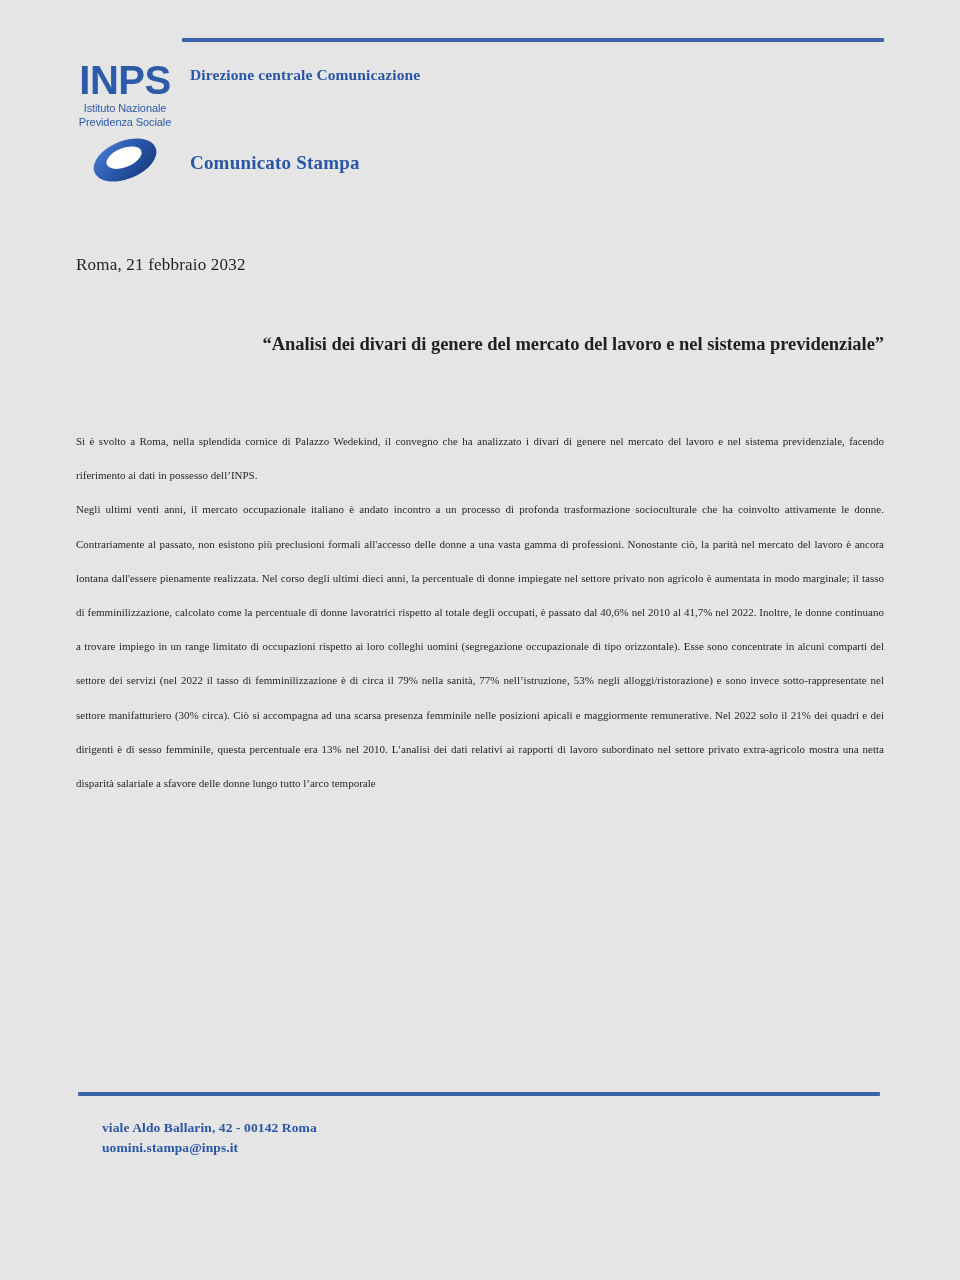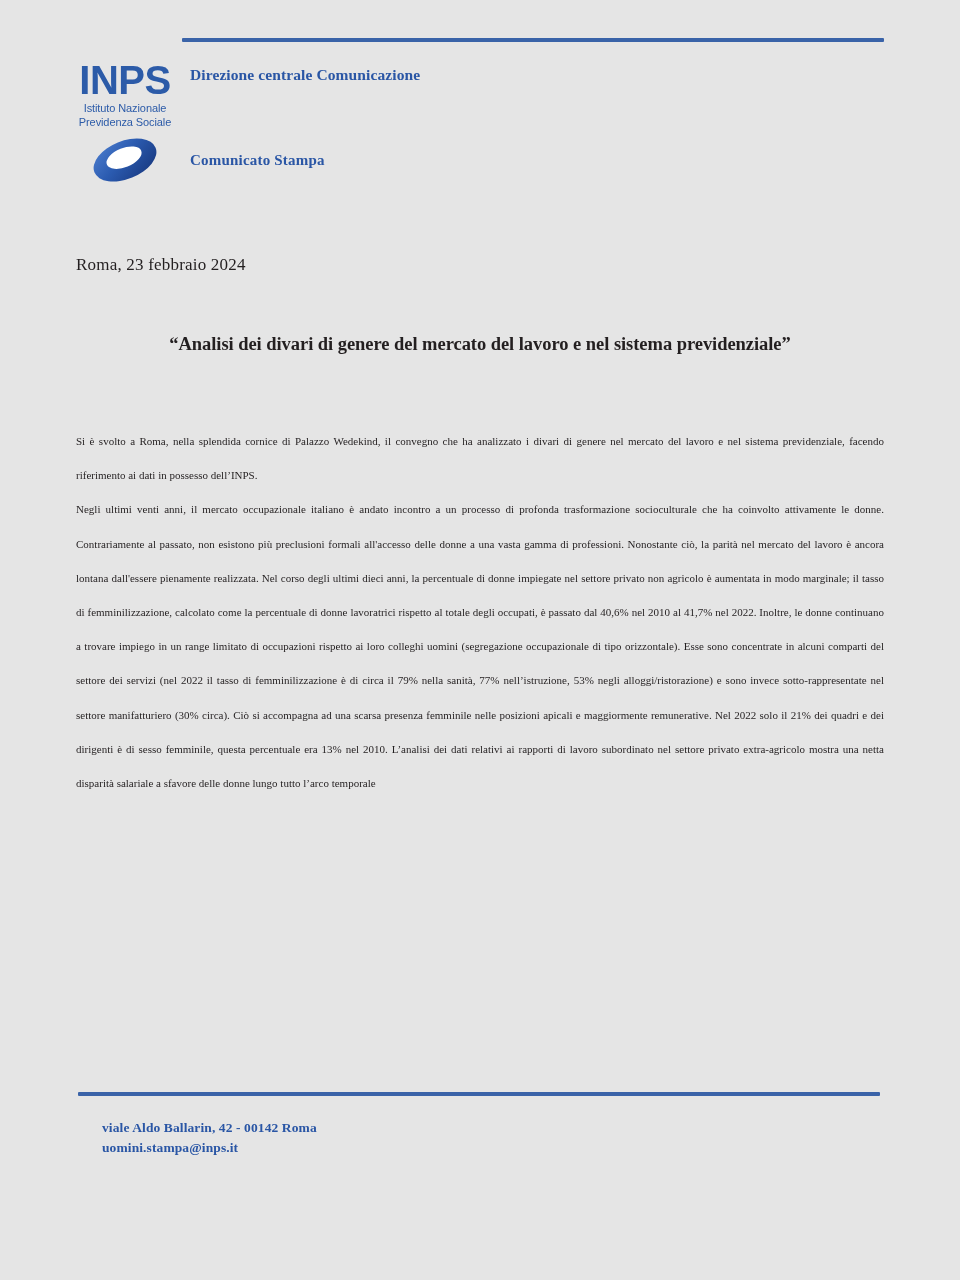--- a/index.html
+++ b/index.html
@@ -93,21 +93,21 @@
     letter-spacing: 0.1px;
   }
 
   .press-title {
     position: absolute;
     left: 190px;
     top: 100px;
     color: #2a56a5;
     font-family: "Liberation Serif", "DejaVu Serif", serif;
     font-weight: 700;
-    font-size: 15px;
+    font-size: 19px;
     letter-spacing: 0.2px;
   }
 
   
   .dateline {
     position: absolute;
     left: 76px;
     top: 255px;
     font-size: 17px;
     letter-spacing: 0.2px;
@@ -120,20 +120,21 @@
     width: 808px;
     text-align: center;
   }
 
   .doc-title {
     font-size: 18.5px;
     font-weight: 700;
     line-height: 1.55;
     letter-spacing: -0.05px;
     margin: 0;
+    text-align: right;
   }
 
   .doc-subtitle {
     font-size: 18.5px;
     font-weight: 700;
     line-height: 1.55;
     letter-spacing: -0.05px;
     margin: 16px 0 0 0;
   }
 
@@ -209,21 +210,21 @@
       </svg>
     </div>
 
     <div class="header-text">
       <div class="dept-line">Direzione centrale Comunicazione</div>
     </div>
 
     <div class="press-title">Comunicato Stampa</div>
   </div>
 
-  <div class="dateline">Roma, 23 febbraio 2024</div>
+  <div class="dateline">Roma, 21 febbraio 2032</div>
 
   <div class="titles">
     <h1 class="doc-title">“Analisi dei divari di genere del mercato del lavoro e nel sistema previdenziale”</h1>
   </div>
 
   <div class="body-copy">
     <p>Si è svolto a Roma, nella splendida cornice di Palazzo Wedekind, il convegno che ha analizzato i divari di genere nel mercato del lavoro e nel sistema previdenziale, facendo riferimento ai dati in possesso dell’INPS.</p>
     <p>Negli ultimi venti anni, il mercato occupazionale italiano è andato incontro a un processo di profonda trasformazione socioculturale che ha coinvolto attivamente le donne. Contrariamente al passato, non esistono più preclusioni formali all'accesso delle donne a una vasta gamma di professioni. Nonostante ciò, la parità nel mercato del lavoro è ancora lontana dall'essere pienamente realizzata. Nel corso degli ultimi dieci anni, la percentuale di donne impiegate nel settore privato non agricolo è aumentata in modo marginale; il tasso di femminilizzazione, calcolato come la percentuale di donne lavoratrici rispetto al totale degli occupati, è passato dal 40,6% nel 2010 al 41,7% nel 2022. Inoltre, le donne continuano a trovare impiego in un range limitato di occupazioni rispetto ai loro colleghi uomini (segregazione occupazionale di tipo orizzontale). Esse sono concentrate in alcuni comparti del settore dei servizi (nel 2022 il tasso di femminilizzazione è di circa il 79% nella sanità, 77% nell’istruzione, 53% negli alloggi/ristorazione) e sono invece sotto-rappresentate nel settore manifatturiero (30% circa). Ciò si accompagna ad una scarsa presenza femminile nelle posizioni apicali e maggiormente remunerative. Nel 2022 solo il 21% dei quadri e dei dirigenti è di sesso femminile, questa percentuale era 13% nel 2010. L’analisi dei dati relativi ai rapporti di lavoro subordinato nel settore privato extra-agricolo mostra una netta disparità salariale a sfavore delle donne lungo tutto l’arco temporale</p>
   </div>
 

